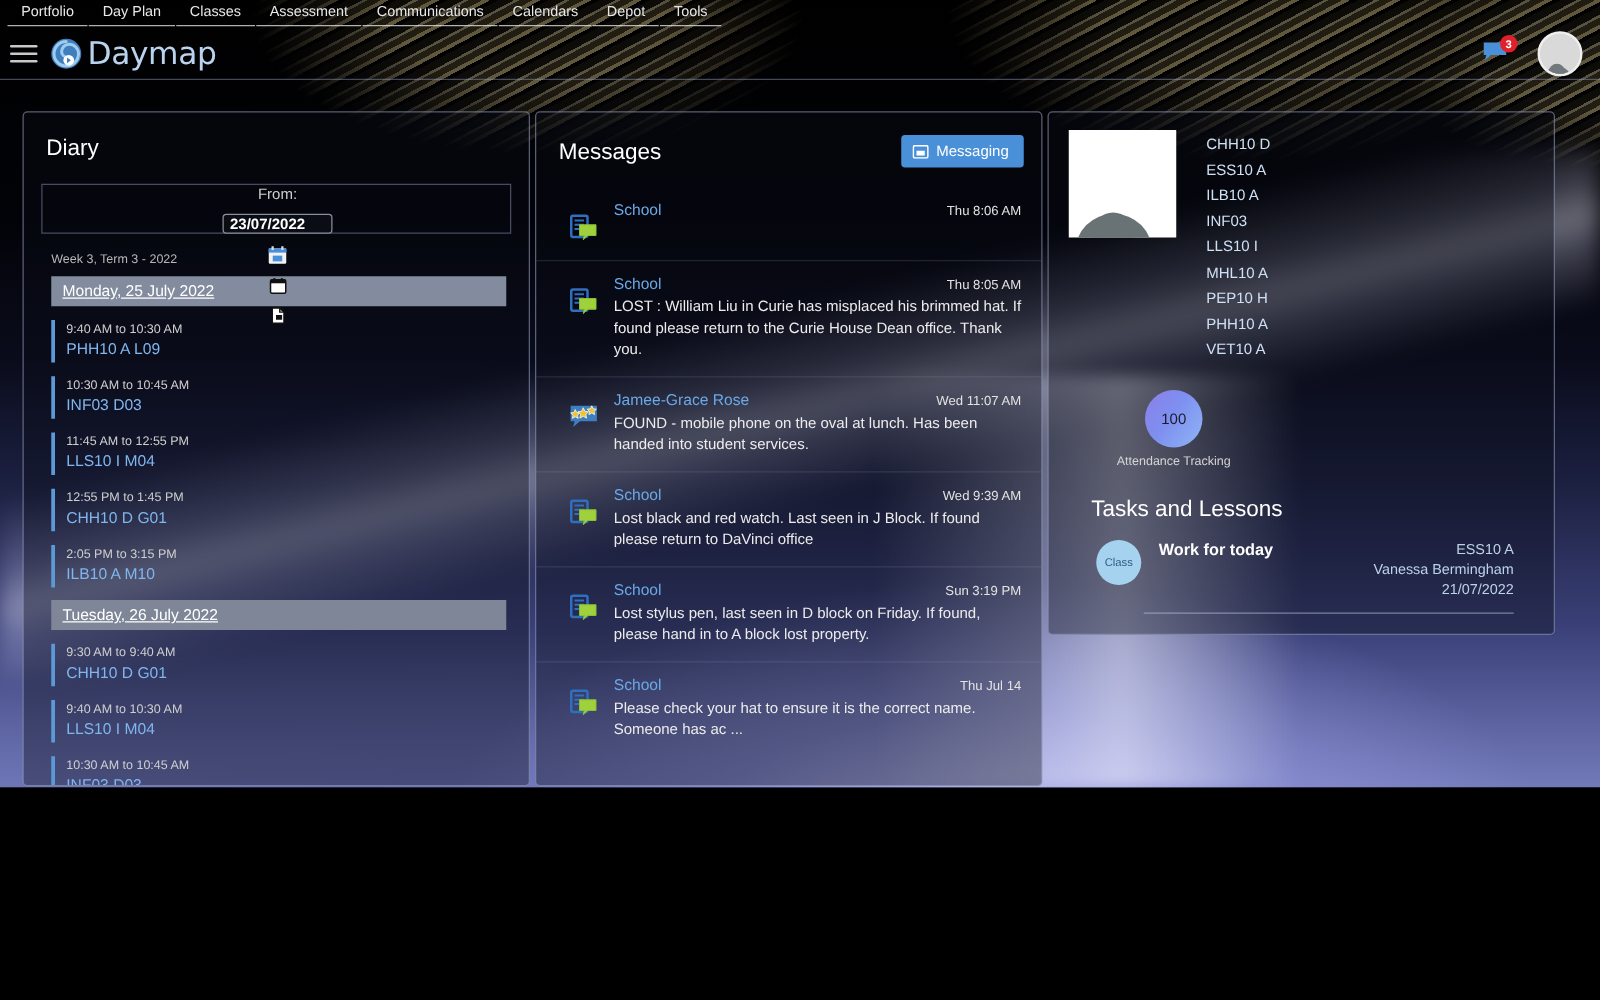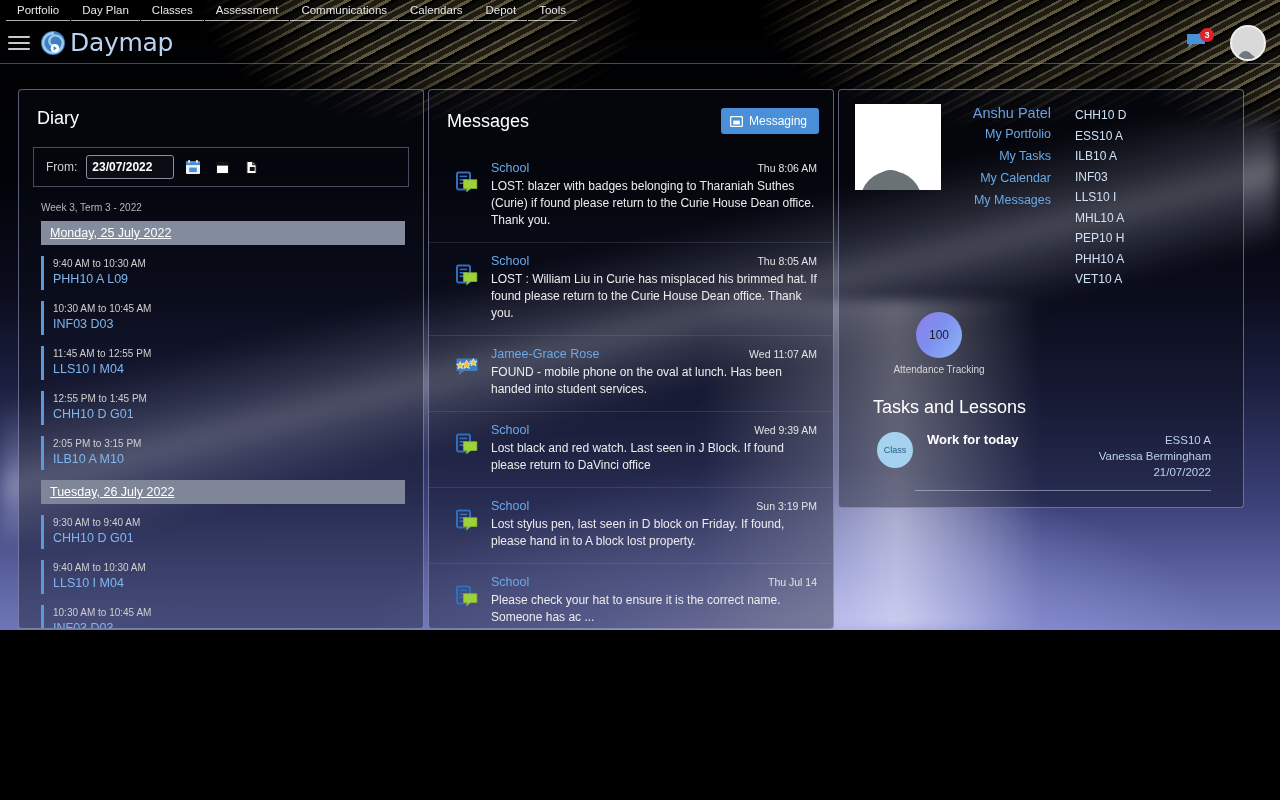--- a/index.html
+++ b/index.html
@@ -134,21 +134,21 @@
     border-radius: 4px;
     background: rgba(10,12,24,.38);
   }
 
   
   #panel-diary { width: 406px; height: 540px; overflow: hidden; position: relative; }
   .panel-h1 { color: #fff; font-size: 18px; padding: 18px 0 0 18px; font-weight: 400; }
   #diary-toolbar {
     margin: 18px 14px 0 14px;
     border: 1px solid rgba(150,160,200,.45);
-    height: 40px; display: flex; align-items: center; padding: 0 10px 0 12px; gap: 9px;
+    height: 40px; display: flex; align-items: center; padding: 0 10px 0 12px; gap: 9px; flex-direction: column;
   }
   #diary-toolbar .lbl { color: #cfcfcf; font-size: 12px; }
   #date-input {
     width: 88px; height: 24px;
     background: #0b0d14; color: #fff;
     border: 1px solid #8a8f9e; border-radius: 3px;
     font-size: 12px; font-weight: bold;
     padding: 0 5px; font-family: "Liberation Sans", sans-serif;
   }
   .tb-icon { width: 20px; height: 20px; display: flex; align-items: center; justify-content: center; cursor: pointer; }
@@ -375,21 +375,20 @@
                 <rect x="4.6" y="8" width="7.6" height="1.6" fill="#2f6fbf"></rect>
                 <rect x="4.6" y="11.4" width="5" height="1.6" fill="#2f6fbf"></rect>
                 <path d="M8.6 8.8h13.2v8.6h-6.6l-3.6 3.4.8-3.4H8.6z" fill="#9ed13c" stroke="#8dbe2f" stroke-width=".8"></path>
               </svg>
             </div>
             <div class="mbody">
               <div class="mrow">
                 <span class="from">School</span>
                 <span class="when">Thu 8:06 AM</span>
               </div>
-              <div class="text">LOST: blazer with badges belonging to Tharaniah Suthes (Curie) if found please return to the Curie House Dean office. Thank you.</div>
             </div>
           </div>
           <div class="msg">
             <div class="mi">
               <svg width="24" height="24" viewBox="0 0 24 24">
                 <rect x="2" y="1.5" width="13" height="17" rx="1.4" fill="none" stroke="#2f6fbf" stroke-width="2"></rect>
                 <rect x="4.6" y="4.6" width="7.6" height="1.6" fill="#2f6fbf"></rect>
                 <rect x="4.6" y="8" width="7.6" height="1.6" fill="#2f6fbf"></rect>
                 <rect x="4.6" y="11.4" width="5" height="1.6" fill="#2f6fbf"></rect>
                 <path d="M8.6 8.8h13.2v8.6h-6.6l-3.6 3.4.8-3.4H8.6z" fill="#9ed13c" stroke="#8dbe2f" stroke-width=".8"></path>
@@ -477,28 +476,20 @@
         </div>
     </section>
 
     <div id="rightcol">
       <section class="panel" id="panel-profile">
         <div id="profile-top">
           <div id="avatar-big">
             <span class="h"></span>
             <span class="b"></span>
           </div>
-          <div id="profile-links">
-            <span class="uname">Anshu Patel</span>
-
-          <span class="plink">My Portfolio</span>
-              <span class="plink">My Tasks</span>
-              <span class="plink">My Calendar</span>
-              <span class="plink">My Messages</span>
-            </div>
           <div id="class-list">
               <span class="cls">CHH10 D</span>
               <span class="cls">ESS10 A</span>
               <span class="cls">ILB10 A</span>
               <span class="cls">INF03</span>
               <span class="cls">LLS10 I</span>
               <span class="cls">MHL10 A</span>
               <span class="cls">PEP10 H</span>
               <span class="cls">PHH10 A</span>
               <span class="cls">VET10 A</span>

